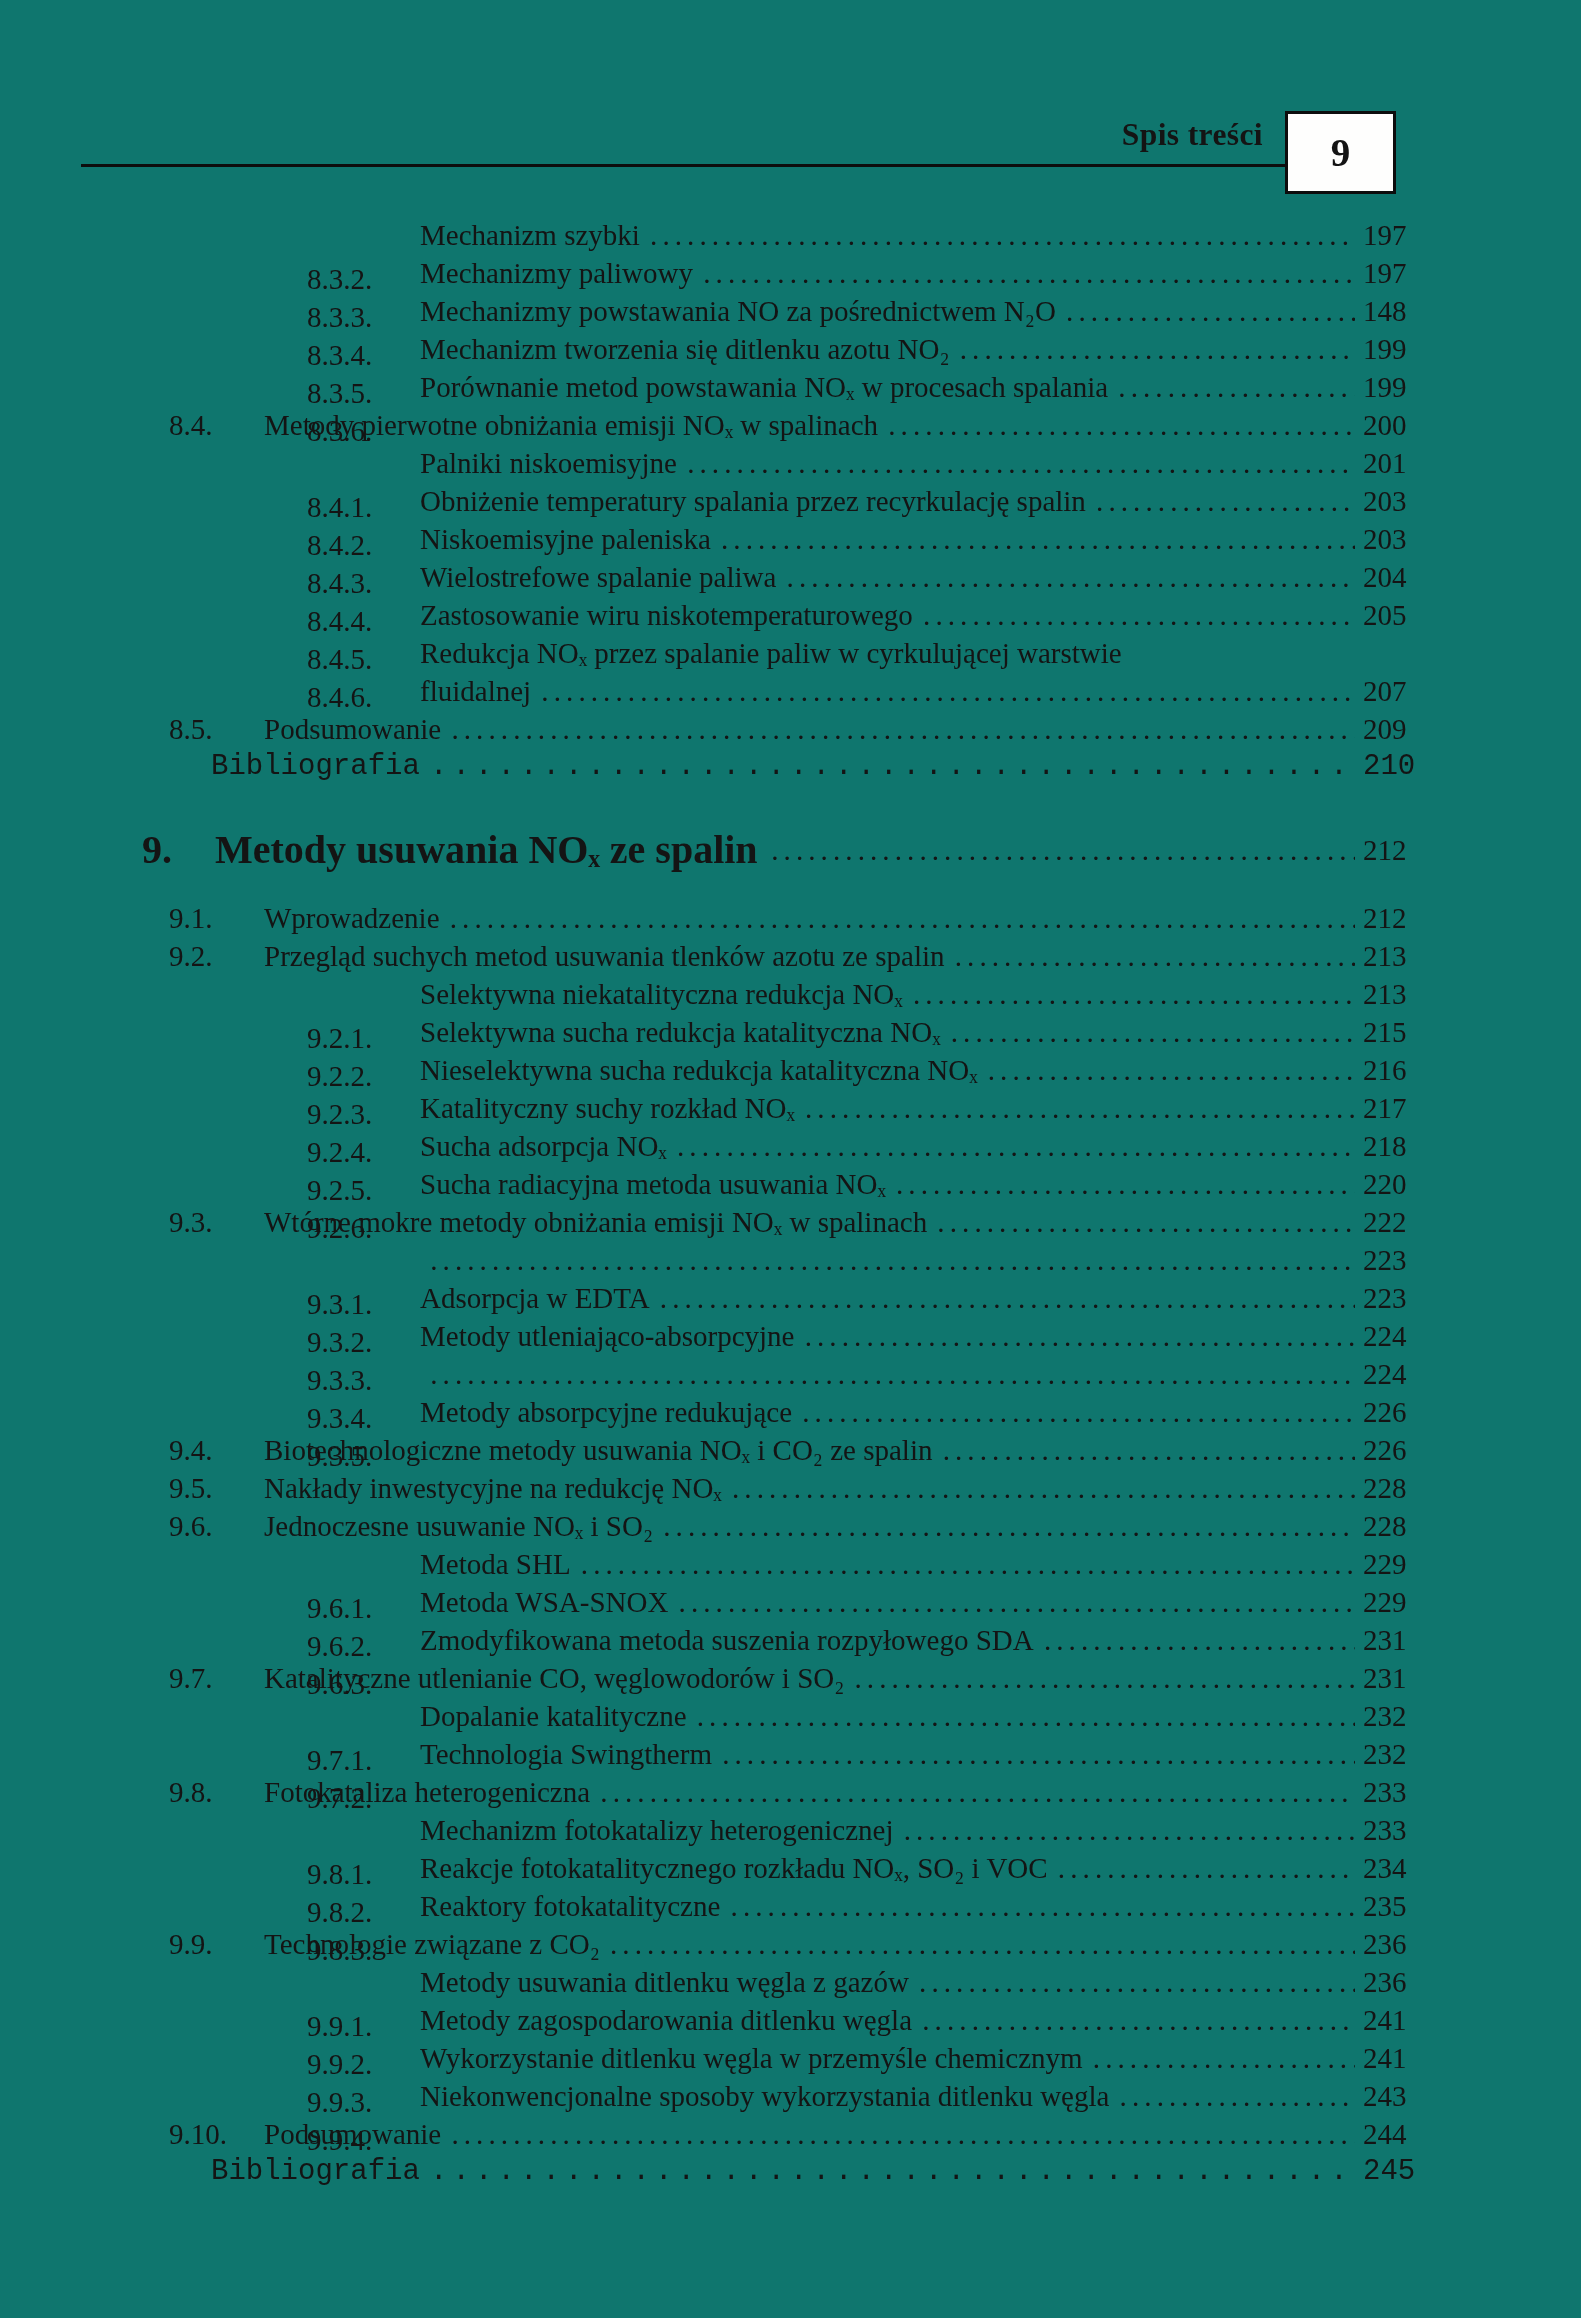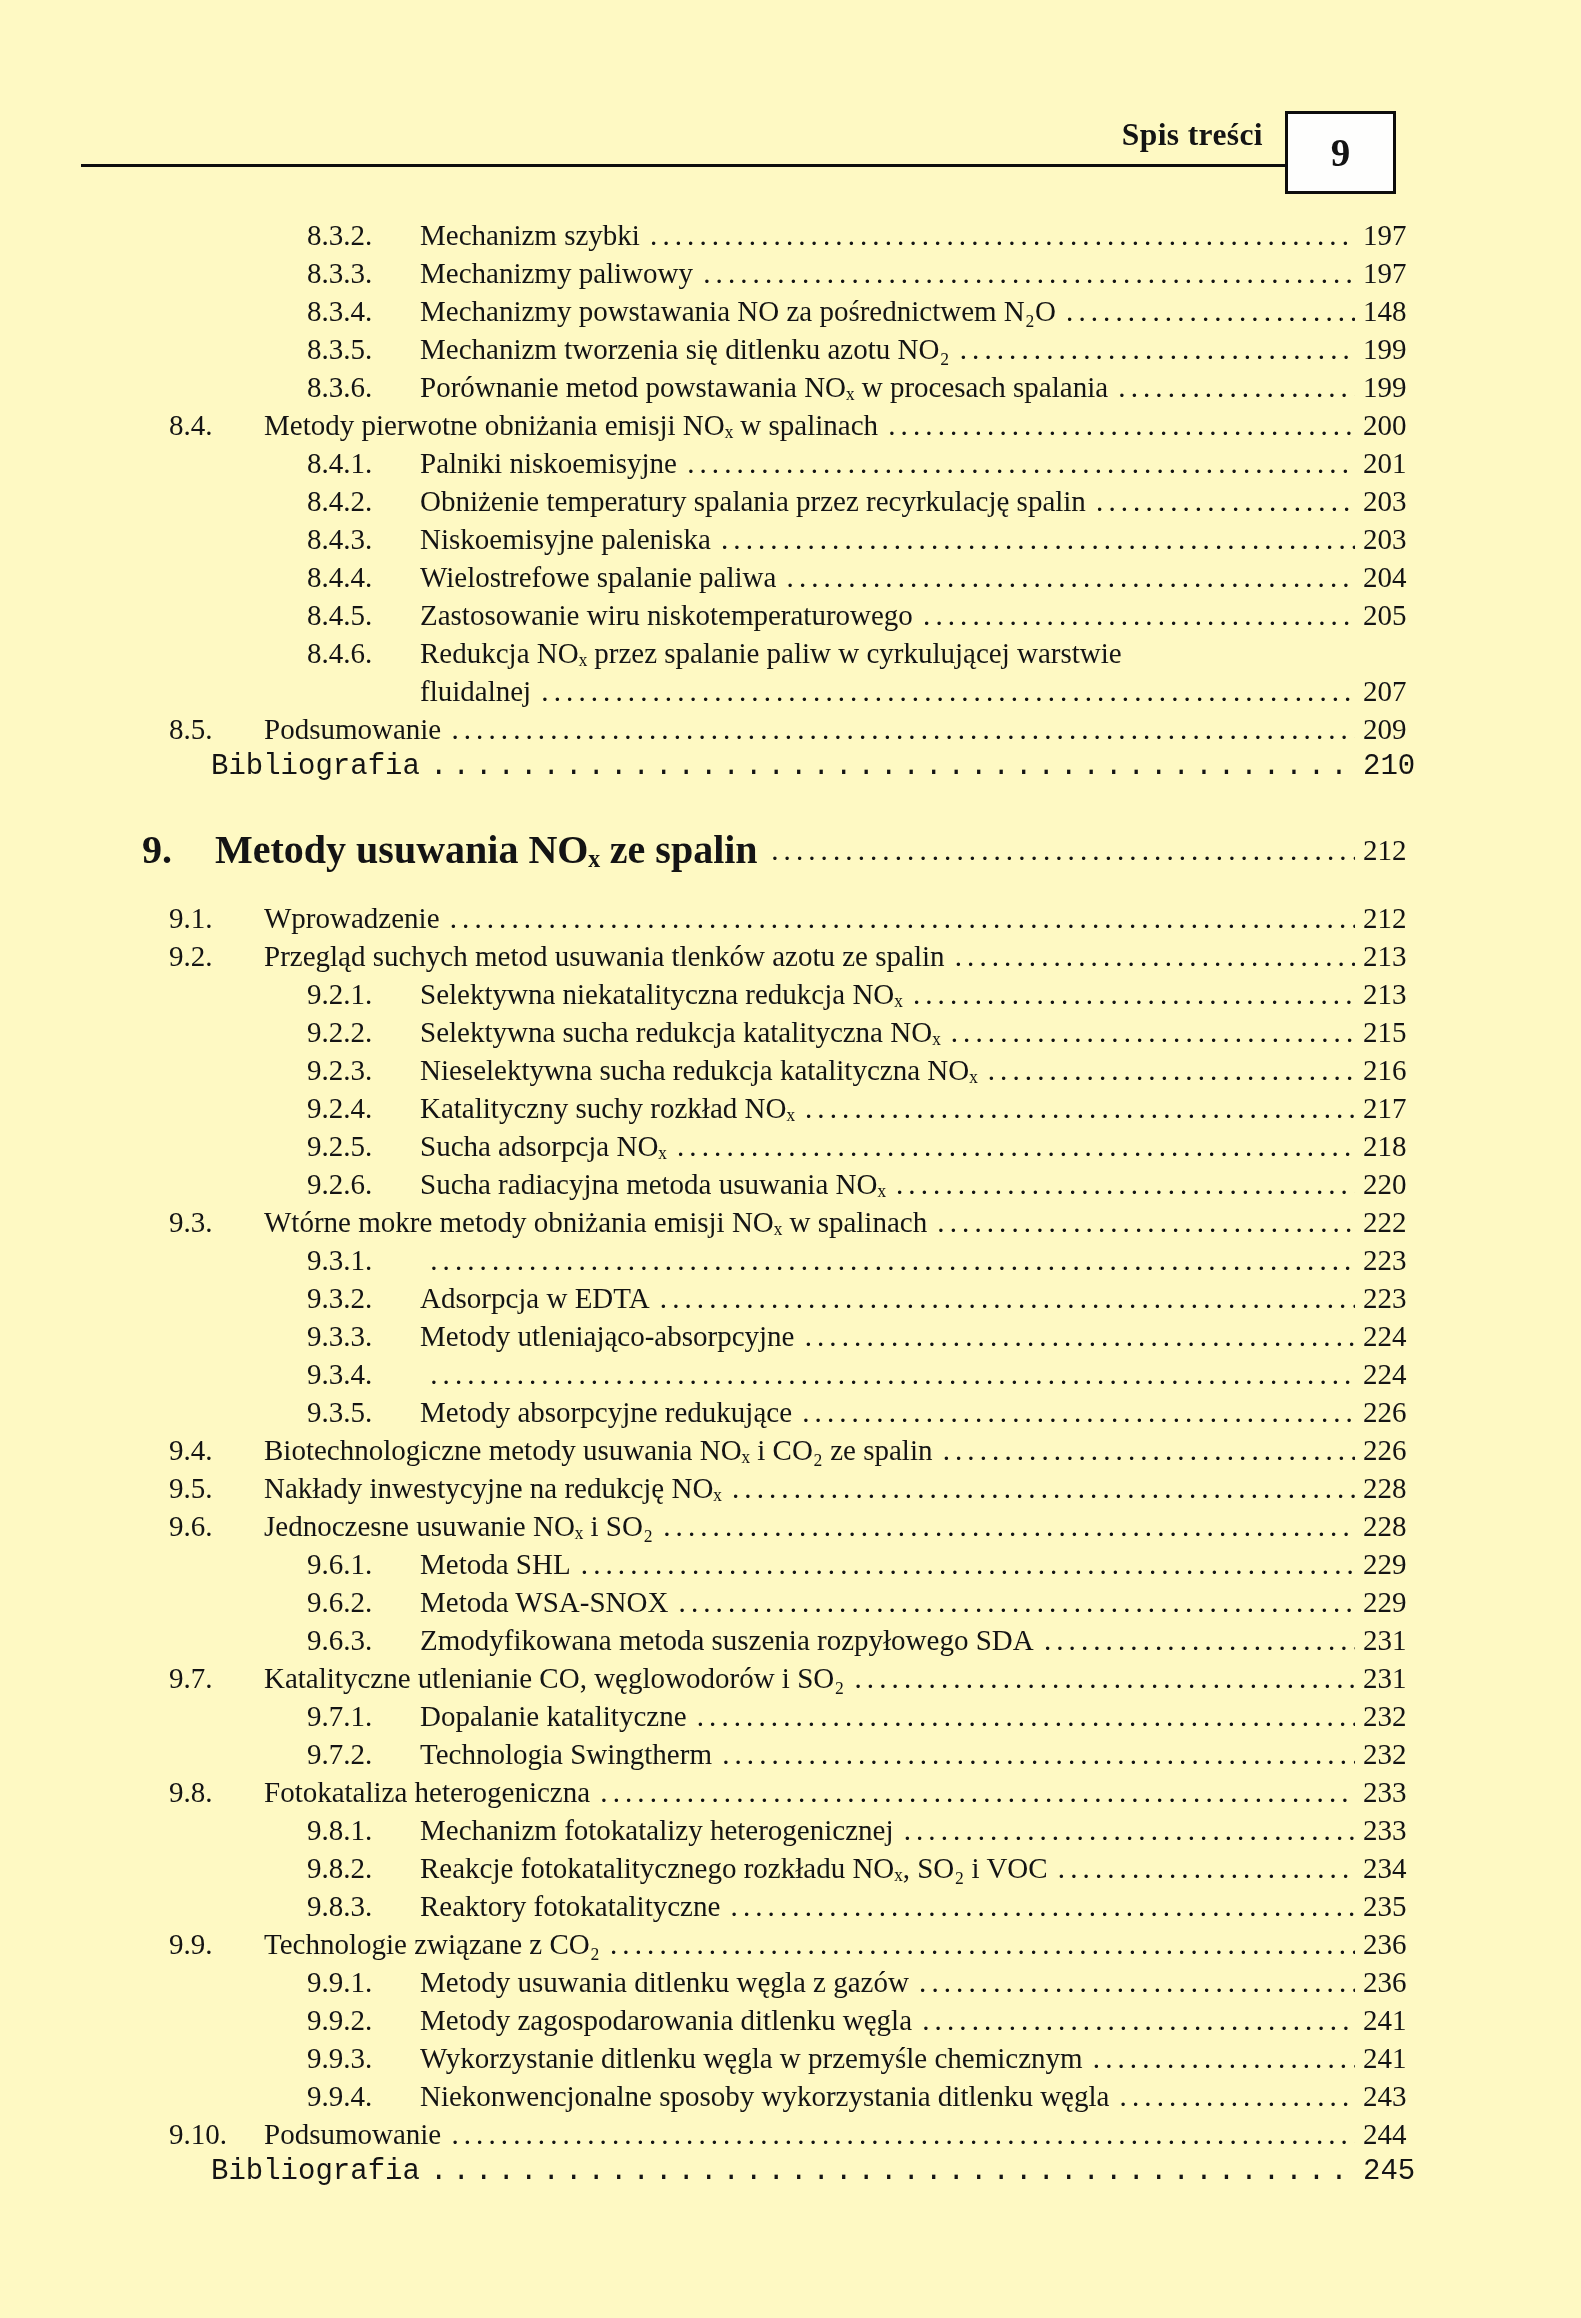--- a/index.html
+++ b/index.html
@@ -1,20 +1,20 @@
 <!DOCTYPE html>
 <html style="font-size:13.6px"><head>
 <meta charset="utf-8">
 <style>
   html,body { margin:0; padding:0; background:#e8e8e6; }
   .page {
     position:relative;
     width:1582px; height:2319px;
     margin:0 auto;
-    background:#fef9c3;
+    background:#0f766e;
     color:#141414;
     font-family:"Liberation Serif","DejaVu Serif",serif;
     overflow:hidden;
   }
 
   
   .header-title {
     position:absolute; top:118px; right:319px;
     font-size:31.5px; font-weight:bold; line-height:34px;
     letter-spacing:0.4px;
@@ -47,21 +47,21 @@
   .row .dots  { flex:1 1 auto; min-width:0; overflow:hidden; white-space:nowrap; margin-left:10.2px; margin-right:8.5px; }
   .row .dots::after {
     content:"..........................................................................................................................................................................................................";
     letter-spacing:5.1px;
   }
   .row .page-num { flex:none; width:89px; text-align:left; }
 
   .lvl1 { margin-left:88px;font-family:Liberation Serif, serif; }
   .lvl1 .num { width:95px; }
   .lvl2 { margin-left:226px; }
-  .lvl2 .num { width:113px; }
+  .lvl2 .num { width:113px;margin-top:44px; }
   .bib  { margin-left:130px;font-family:Liberation Mono, monospace; }
   .cont { margin-left:339px; }
 
   .chapter {
     margin-left:61px; margin-top:34px; margin-bottom:19px;
     height:60px; line-height:60px;
     font-size:40px; font-weight:bold;
   }
   .chapter .num { width:73px; }
   .chapter .dots { font-size:29px; font-weight:normal; margin-left:13.6px; }

